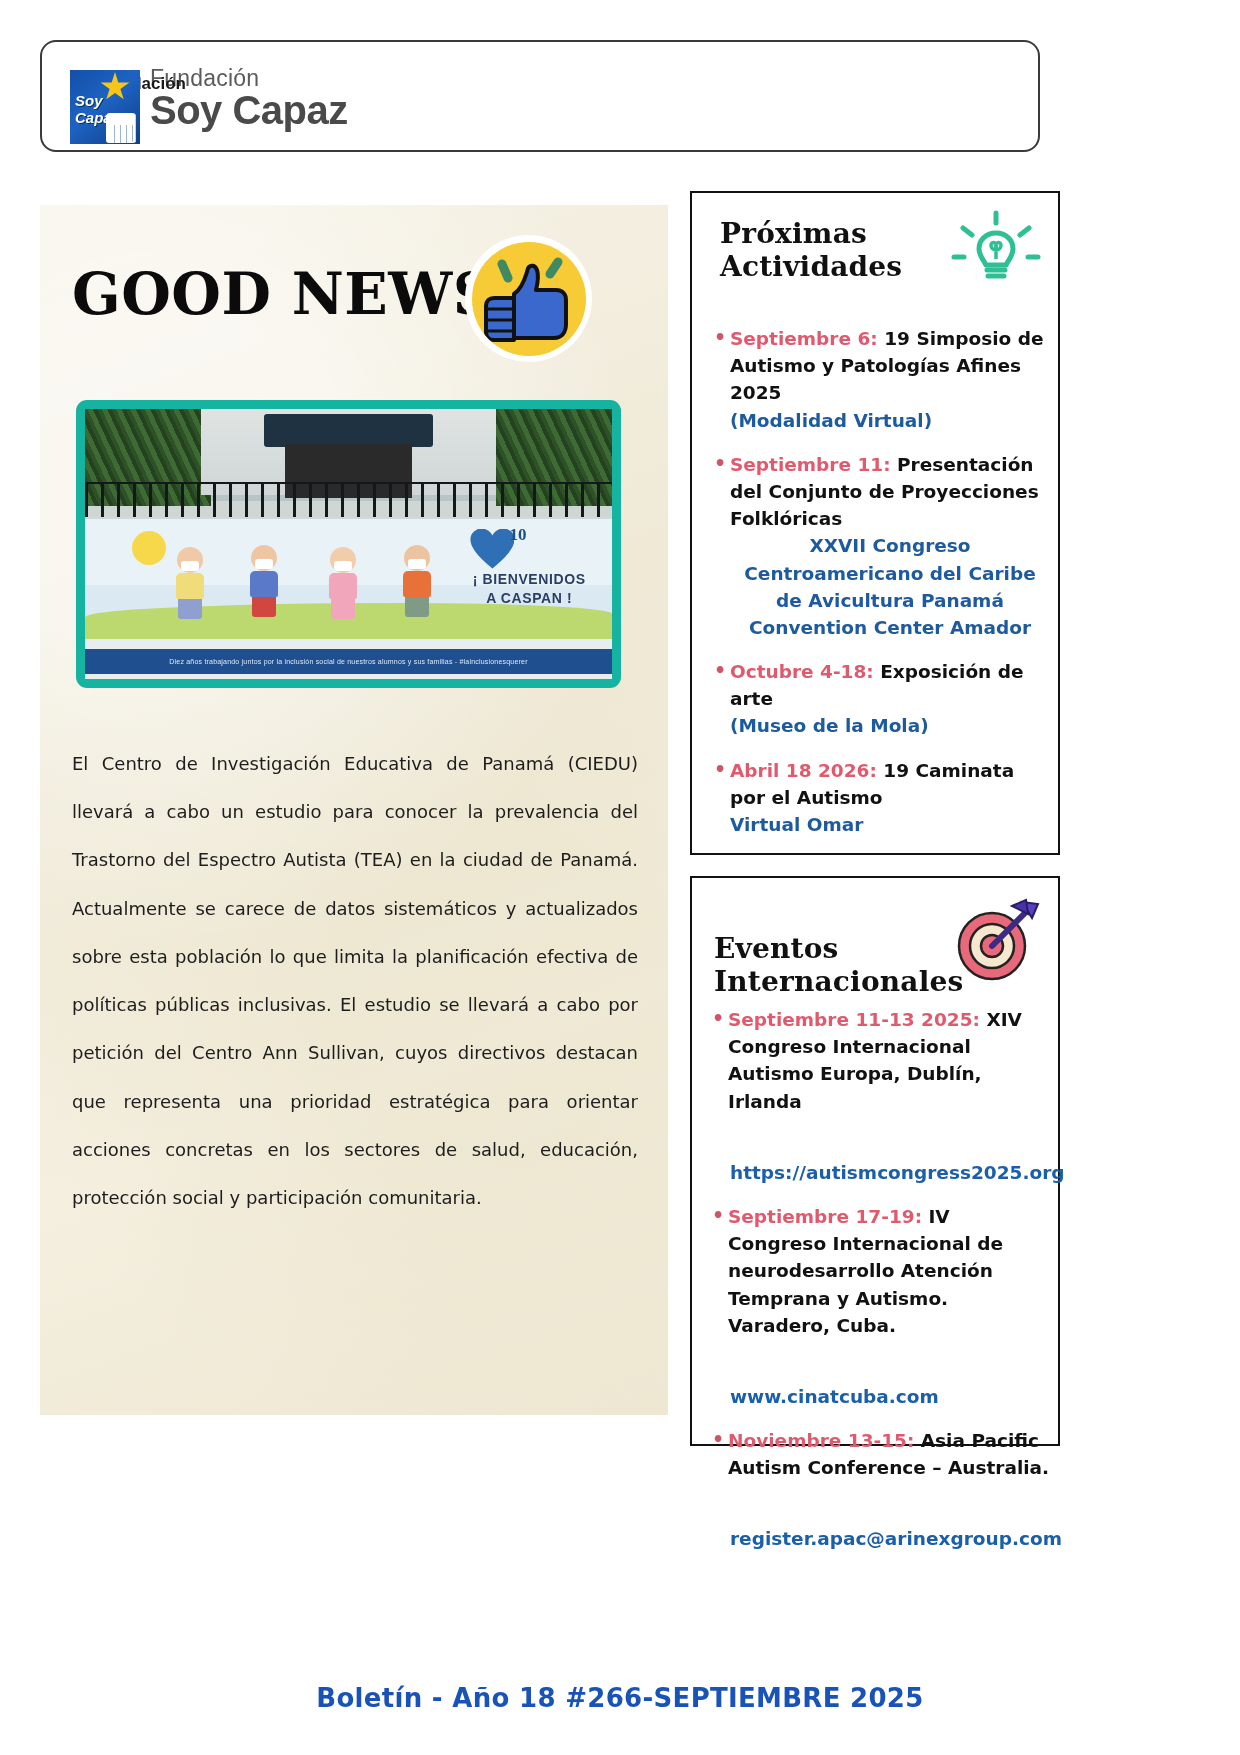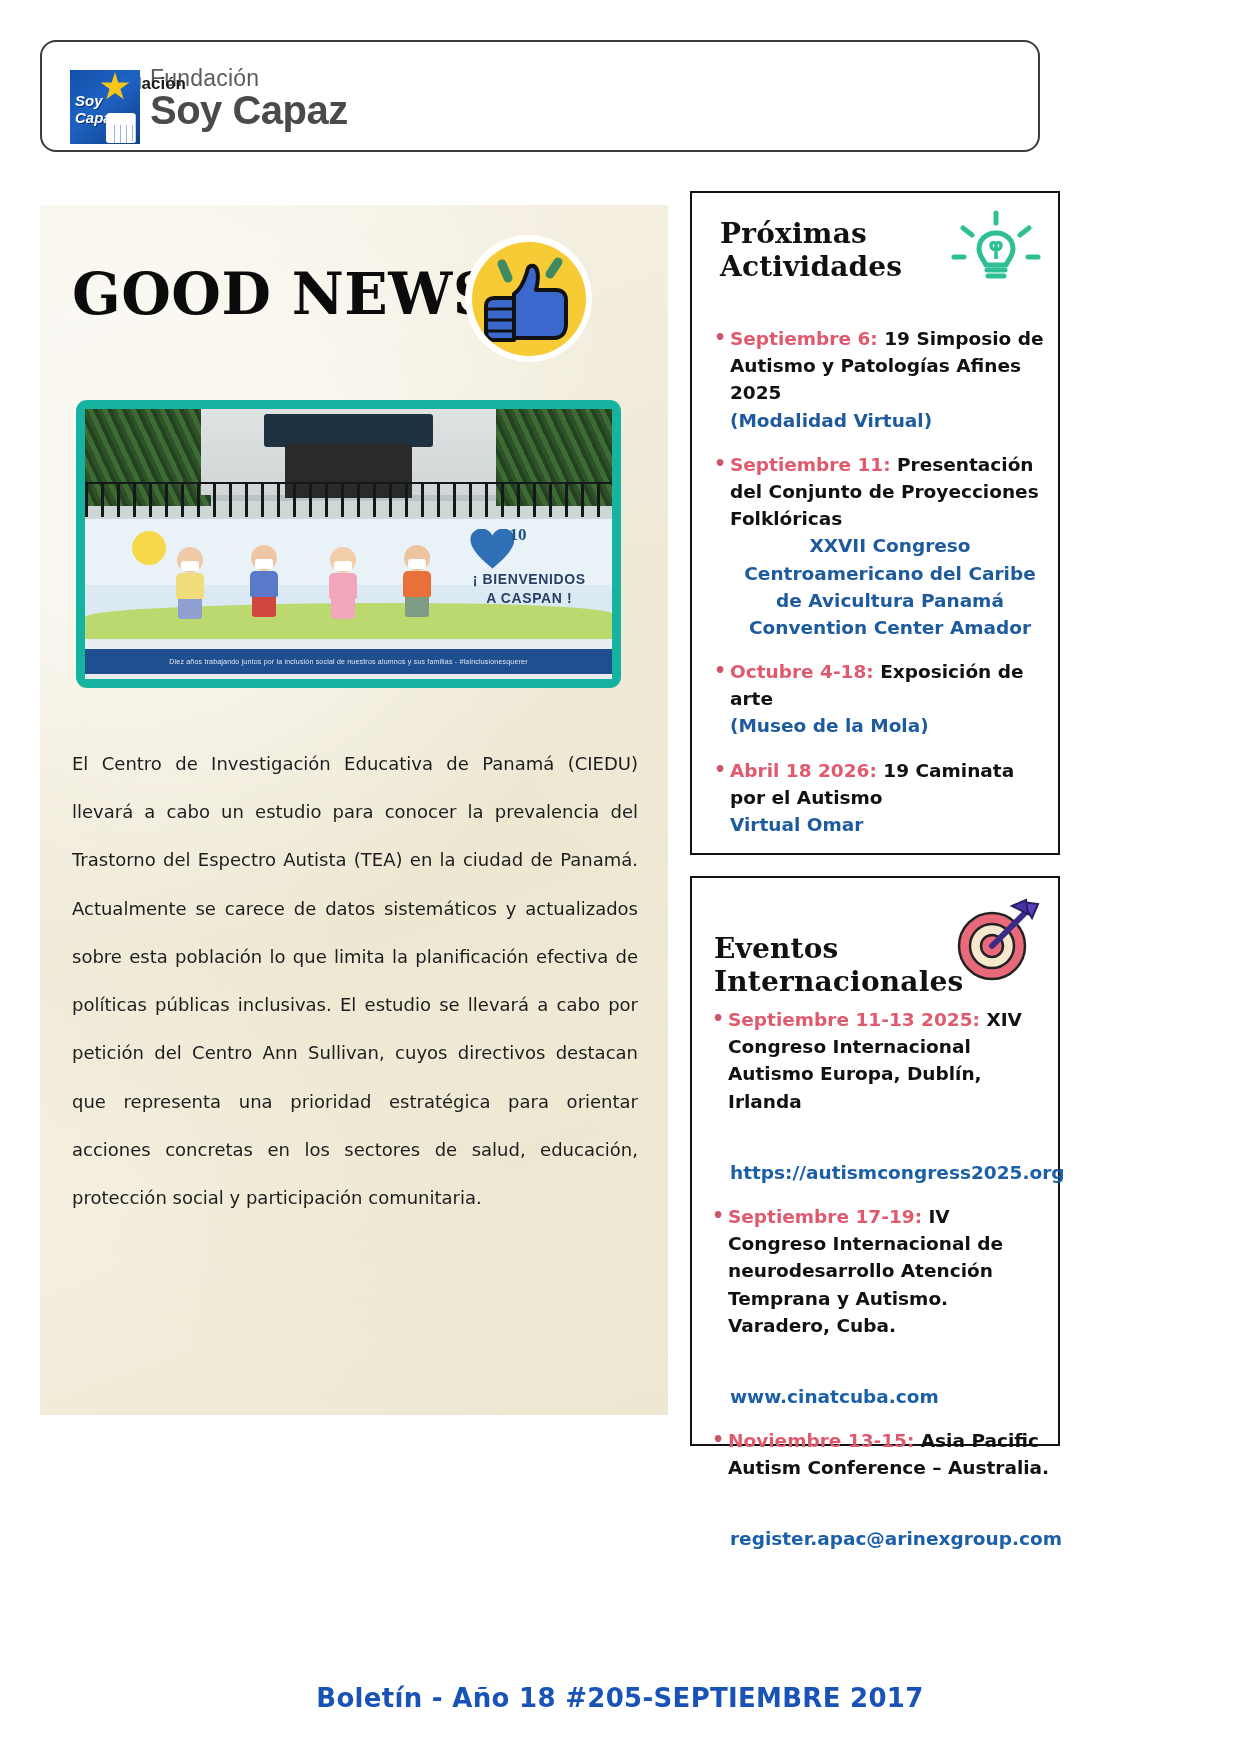--- a/index.html
+++ b/index.html
@@ -455,13 +455,13 @@
       <span class="date">Septiembre 17-19:</span><span> IV Congreso Internacional de neurodesarrollo Atención Temprana y Autismo. Varadero, Cuba.</span>
       <span class="link-blue">www.cinatcuba.com</span>
     </li>
     <li>
       <span class="date">Noviembre 13-15:</span><span> Asia Pacific Autism Conference – Australia.</span>
       <span class="link-blue">register.apac@arinexgroup.com</span>
     </li>
   </ul>
 </div>
 
-<div class="footer">Boletín - Año 18 #205-SEPTIEMBRE 2017</div>
+<div class="footer">Boletín - Año 18 #266-SEPTIEMBRE 2025</div>
 
 </body></html>

